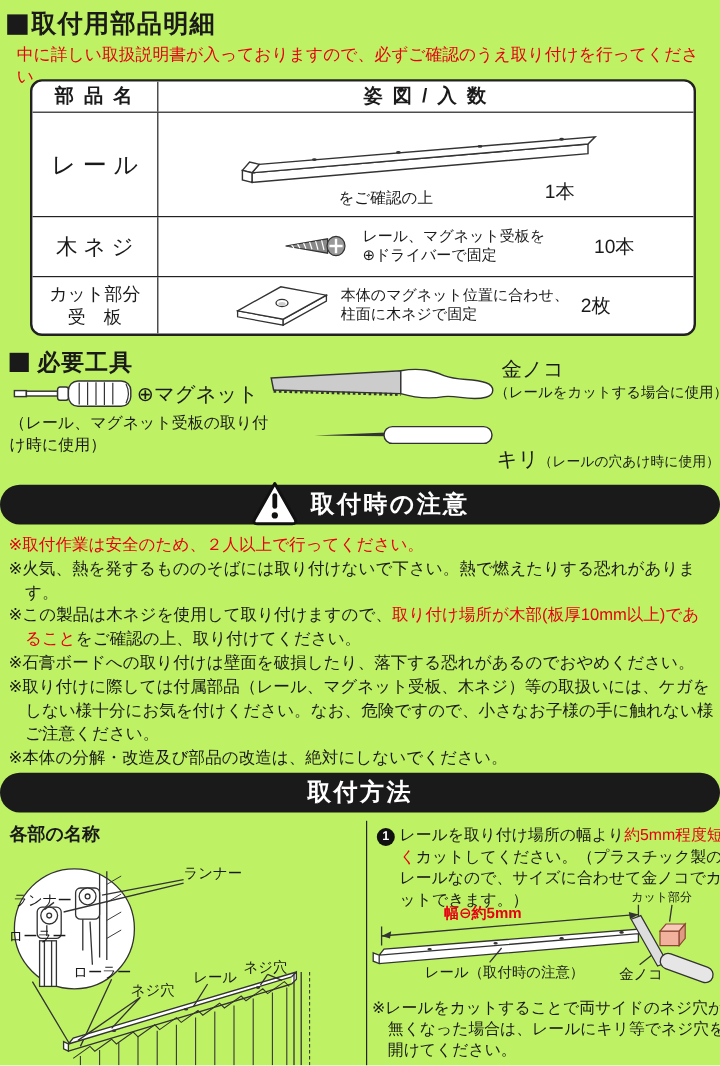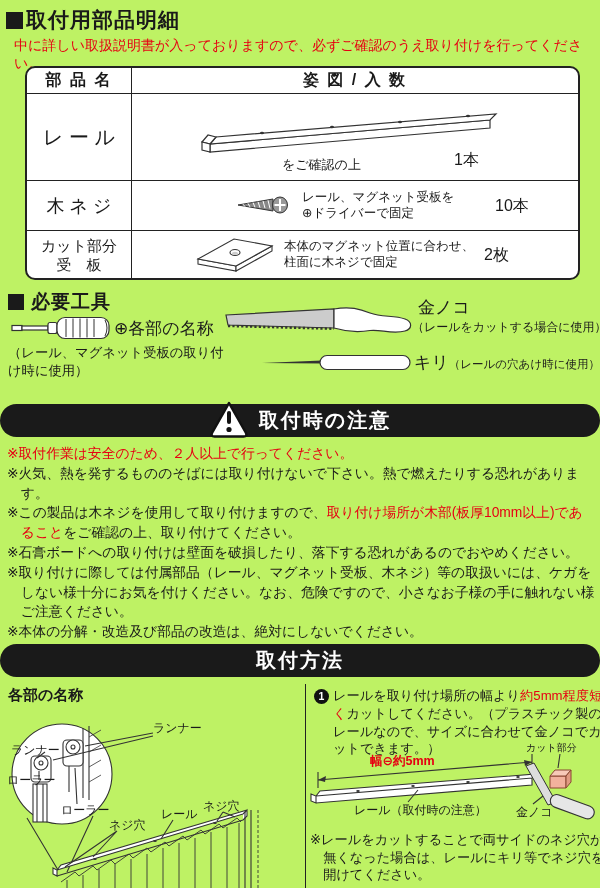--- a/index.html
+++ b/index.html
@@ -120,36 +120,36 @@
 
   <svg class="abs" style="left:10px;top:314px;" width="102" height="28" viewBox="0 0 102 28">
     <g stroke="#333" stroke-width="1.2" fill="#fff">
       <rect x="2" y="11.5" width="10" height="5"></rect>
       <rect x="12" y="12" width="26" height="4"></rect>
       <rect x="38" y="8.5" width="9" height="11" rx="2"></rect>
       <rect x="47" y="3.5" width="52" height="21" rx="8"></rect>
     </g>
     <path d="M56,5 V23 M63,4.5 V23.5 M70,4.5 V23.5 M77,4.5 V23.5 M84,5 V23 M95,6 Q99,14 95,22" stroke="#333" stroke-width="1" fill="none"></path>
   </svg>
-  <span class="abs" style="left:114px;top:317px;font-size:17px;">⊕各部の名称</span>
+  <span class="abs" style="left:114px;top:317px;font-size:17px;">⊕マグネット</span>
   <div class="abs" style="left:8px;top:344px;width:222px;font-size:13.3px;line-height:18px;">（レール、マグネット受板の取り付け時に使用）</div>
 
   <svg class="abs" style="left:224px;top:304px;" width="192" height="34" viewBox="0 0 192 34">
     <polygon points="2,11 110,5 110,24 4,21" fill="#ccc" stroke="#333" stroke-width="1.2"></polygon>
     <line x1="4" y1="22" x2="110" y2="24.8" stroke="#333" stroke-width="2.4" stroke-dasharray="2.2 2.2"></line>
     <path d="M110,5 C126,2 136,5 146,9 C158,13.5 170,11 181,15 C189,18 188,25 181,27 C168,30.5 156,25 146,26.5 C134,28.5 120,27 110,24 Z" fill="#fff" stroke="#333" stroke-width="1.2"></path>
   </svg>
   <span class="abs" style="left:418px;top:296px;font-size:17px;">金ノコ</span>
   <span class="abs" style="left:412px;top:319px;font-size:12px;white-space:nowrap;">（レールをカットする場合に使用）</span>
 
   <svg class="abs" style="left:260px;top:352px;" width="152" height="20" viewBox="0 0 152 20">
     <polygon points="2,11 62,8.5 62,11.5" fill="#333"></polygon>
     <rect x="60" y="3.5" width="90" height="14" rx="7" fill="#fff" stroke="#333" stroke-width="1.2"></rect>
   </svg>
-  <span class="abs" style="left:414px;top:351px;white-space:nowrap;">
+  <span class="abs" style="left:414px;top:371px;white-space:nowrap;">
     <span style="font-size:17px;">キリ</span><span style="font-size:11.5px;">（レールの穴あけ時に使用）</span>
   </span>
 
   <div class="abs banner" style="top:404px;">
     <svg width="40" height="42" viewBox="0 0 40 40" style="margin-top:-2px;">
       <path d="M20,3 L37,33 Q38.5,36.5 34.5,36.5 L5.5,36.5 Q1.5,36.5 3,33 Z" fill="#fff" stroke="#111" stroke-width="2.5" stroke-linejoin="round"></path>
       <rect x="18" y="11" width="4" height="13" rx="2" fill="#111"></rect>
       <circle cx="20" cy="29.5" r="2.6" fill="#111"></circle>
     </svg>
     <span class="banner-text">取付時の注意</span>

